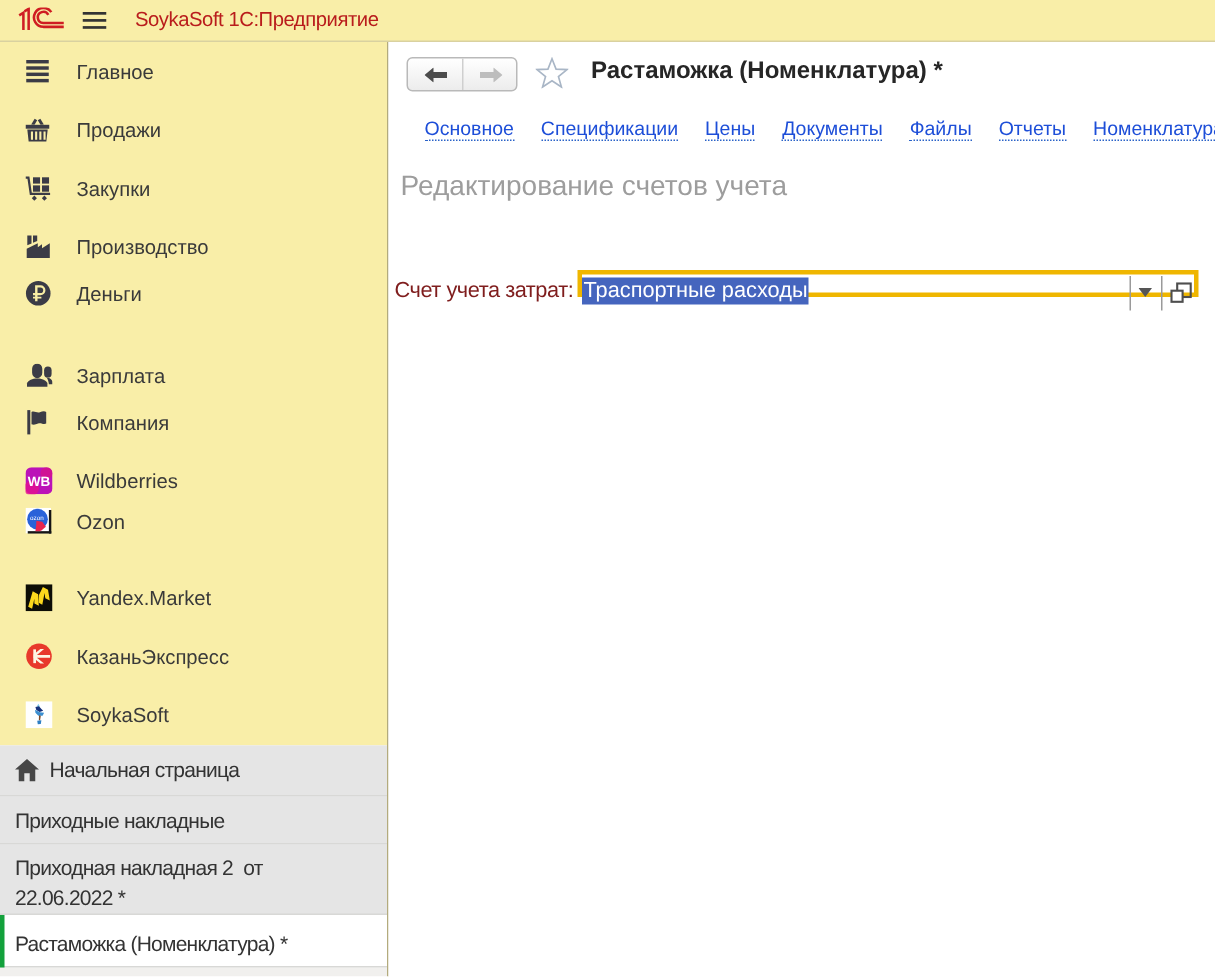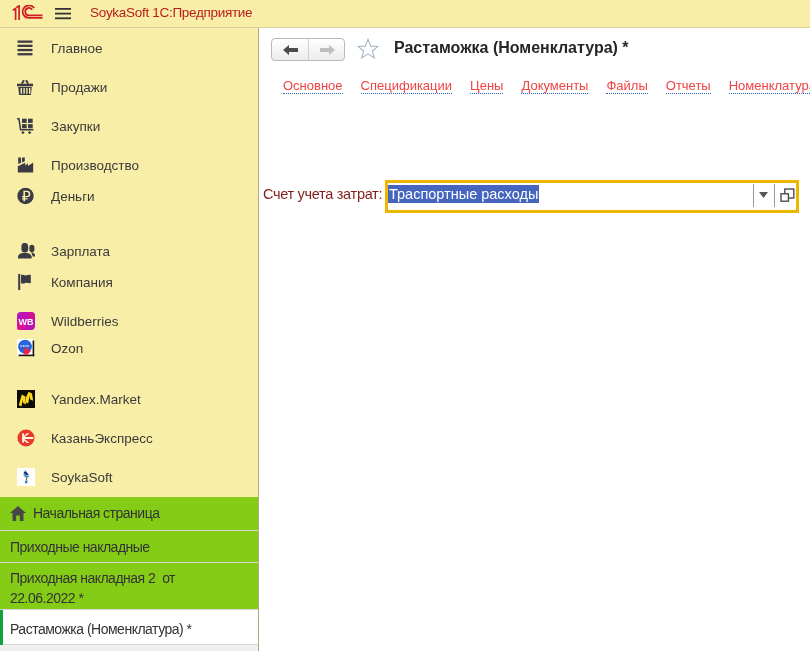--- a/index.html
+++ b/index.html
@@ -13,34 +13,34 @@
 
 
 #panel { left:0; top:28px; width:258px; height:469px; background:#f9eea8; }
 #vline { left:258px; top:28px; width:1px; height:623px; background:#b3ab7d; }
 .mitem { position:absolute; left:0; width:308px; height:39px; }
 .mitem .mic { position:absolute; left:17px; top:50%; transform:translateY(-50%); }
 .mitem .mtx { position:absolute; left:51px; top:calc(50% - 1.5px); transform:translateY(-50%); font-size:13.5px; color:#3a3a3a; white-space:nowrap; }
 
 
 #tabsL { left:0; top:497px; width:258px; height:154px; background:#f1f0ee; }
-.ltab { position:absolute; left:0; width:258px; background:#84cc16; border-bottom:1px solid #d8d8d6; font-size:14px; letter-spacing:-0.5px; color:#333; }
+.ltab { position:absolute; left:0; width:258px; background:#e5e5e5; border-bottom:1px solid #d8d8d6; font-size:14px; letter-spacing:-0.5px; color:#333; }
 .ltab .t { position:absolute; left:10px; }
 
 
 #main { left:259px; top:28px; width:551px; height:623px; background:#fff; }
 #navbtns { left:12px; top:10px; width:74px; height:23px; border:1px solid #b9b9b9; border-radius:4px; background:linear-gradient(#ffffff,#ececec); }
 #navbtns .sep { position:absolute; left:36px; top:0; width:1px; height:21px; background:#cfcfcf; }
 #doc-title { left:135px; top:11px; font-size:16px; font-weight:bold; color:#262626; white-space:nowrap; }
 #tabrow { left:24px; top:50px; white-space:nowrap; font-size:13px; }
-#tabrow a { color:#ef4444; text-decoration:none; border-bottom:1px dotted #2b63c8; margin-right:18px; padding-bottom:0px; }
+#tabrow a { color:#1d4ed8; text-decoration:none; border-bottom:1px dotted #2b63c8; margin-right:18px; padding-bottom:0px; }
 #h-edit { left:8px; top:85px; font-size:18.7px; color:#9d9d9d; }
 #btn-restore { left:13px; top:120px; width:198px; height:22px; border:1px solid #bdbdbd; border-radius:3px; background:linear-gradient(#ffffff,#ececec); font-size:15px; letter-spacing:-0.65px; color:#333; text-align:center; line-height:20px; }
 #lbl { left:4px; top:158px; font-size:14.5px; letter-spacing:-0.3px; color:#7f1d1d; }
-#field { left:126px; top:152px; width:414px; height:33px; border:3px solid #efb600; background:#fff; }
+#field { left:126px; top:152px; width:414px; height:18px; border:3px solid #efb600; background:#fff; }
 #field .sel { position:absolute; left:0px; top:2px; height:18px; background:#4565be; color:#fff; font-size:14.5px; line-height:18px; padding:0 1px; white-space:nowrap; }
 #field .vsep1 { position:absolute; left:365px; top:1px; width:1px; height:23px; background:#9a9a9a; }
 #field .vsep2 { position:absolute; left:386px; top:1px; width:1px; height:23px; background:#9a9a9a; }
 </style>
 </head>
 <body>
 
 <div class="abs" id="topbar"></div>
 
 <svg class="abs" style="left:12px;top:5px" width="31" height="15" viewBox="0 0 31 15">
@@ -218,20 +218,21 @@
       <path d="M9 0 L9 3 L0 3 L0 7 L9 7 L9 10 L15 5 Z" fill="#bdbdbd"></path>
     </svg>
   </div>
   <svg class="abs" style="left:98px;top:10px" width="22" height="21" viewBox="0 0 22 21">
     <path d="M11 1.2 L13.7 8.1 L21 8.4 L15.3 13 L17.3 20 L11 15.9 L4.7 20 L6.7 13 L1 8.4 L8.3 8.1 Z" fill="none" stroke="#a9b6c6" stroke-width="1.1"></path>
   </svg>
   <div class="abs" id="doc-title">Растаможка (Номенклатура) *</div>
   <div class="abs" id="tabrow">
     <a>Основное</a><a>Спецификации</a><a>Цены</a><a>Документы</a><a>Файлы</a><a>Отчеты</a><a>Номенклатура</a>
   </div>
+  <div class="abs" id="h-edit">Редактирование счетов учета</div>
   <div class="abs" id="lbl">Счет учета затрат:</div>
   <div class="abs" id="field">
     <span class="sel">Траспортные расходы</span>
     <span class="vsep1"></span>
     <span class="vsep2"></span>
     <svg style="position:absolute;left:371px;top:9px" width="9" height="6" viewBox="0 0 9 6">
       <path d="M0 0 H9 L4.5 6 Z" fill="#555"></path>
     </svg>
     <svg style="position:absolute;left:392px;top:5px" width="15" height="15" viewBox="0 0 15 15">
       <g stroke="#4e4e4e" stroke-width="1.4">

